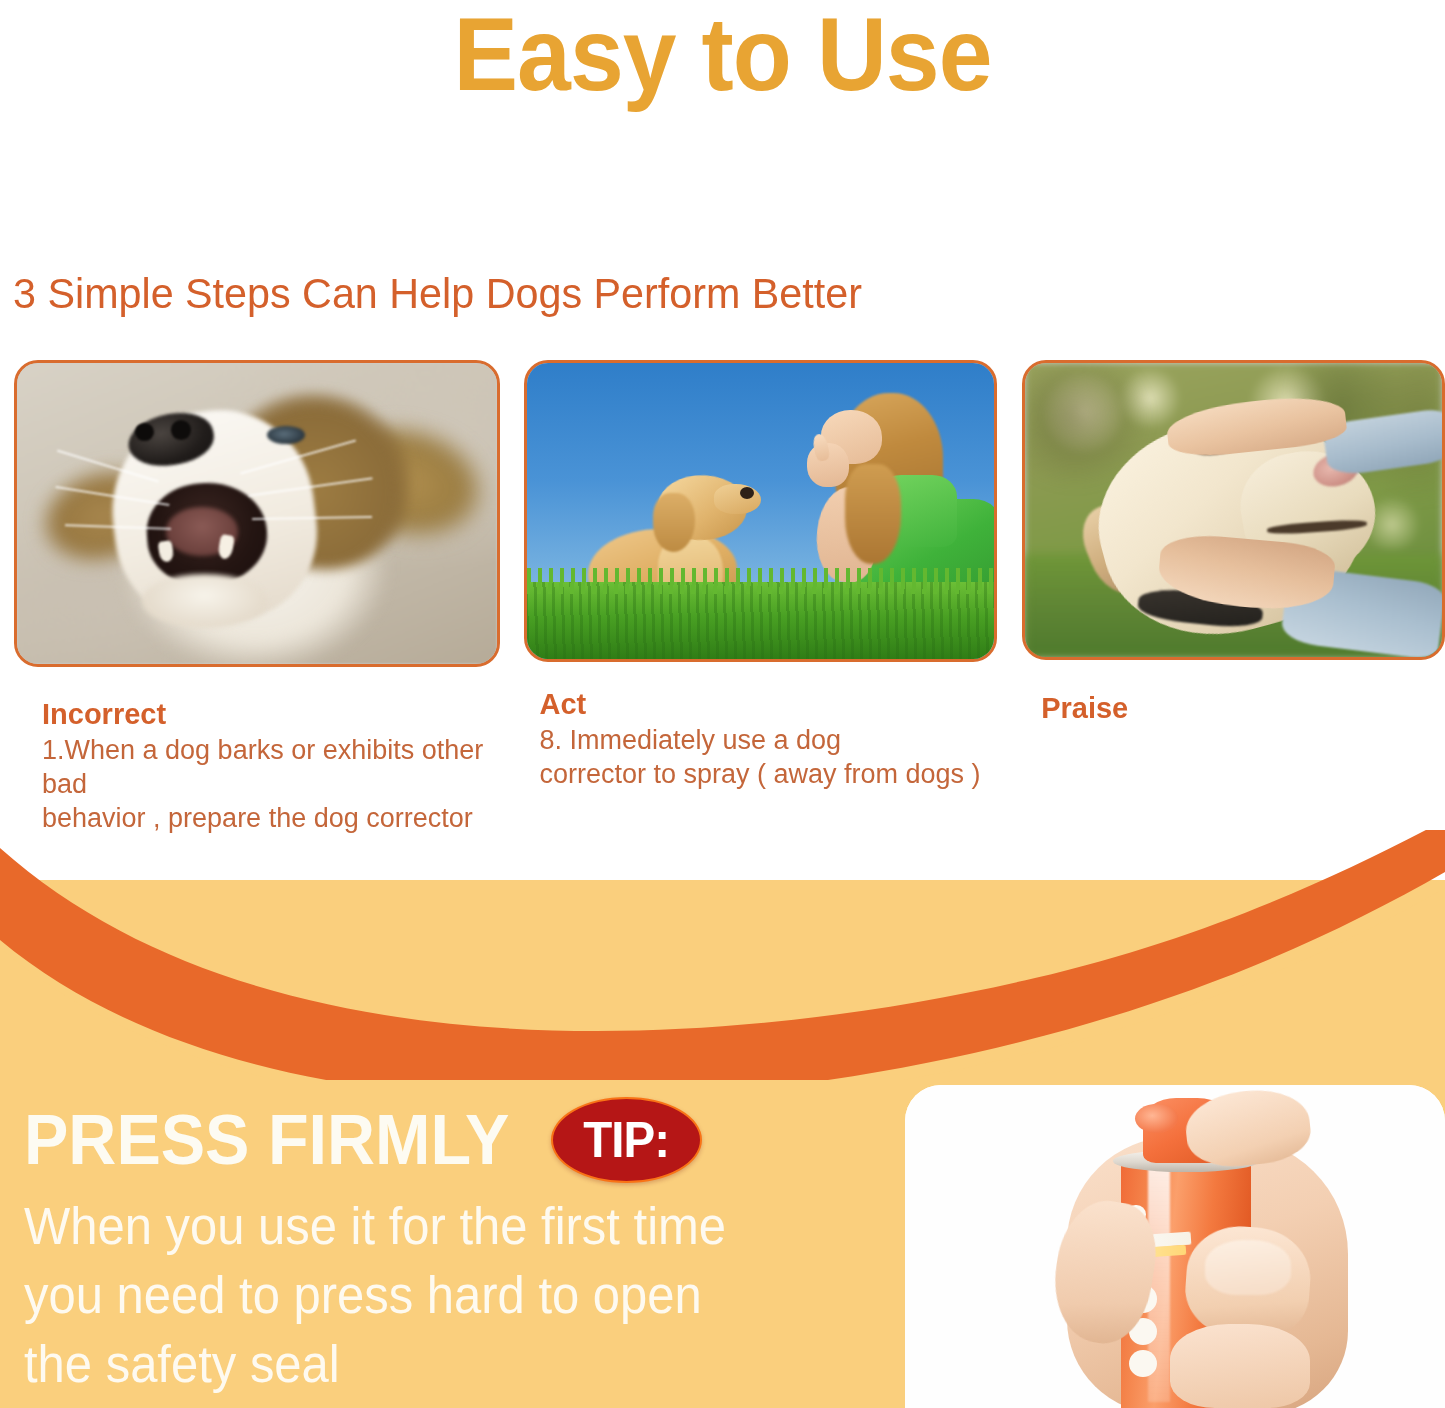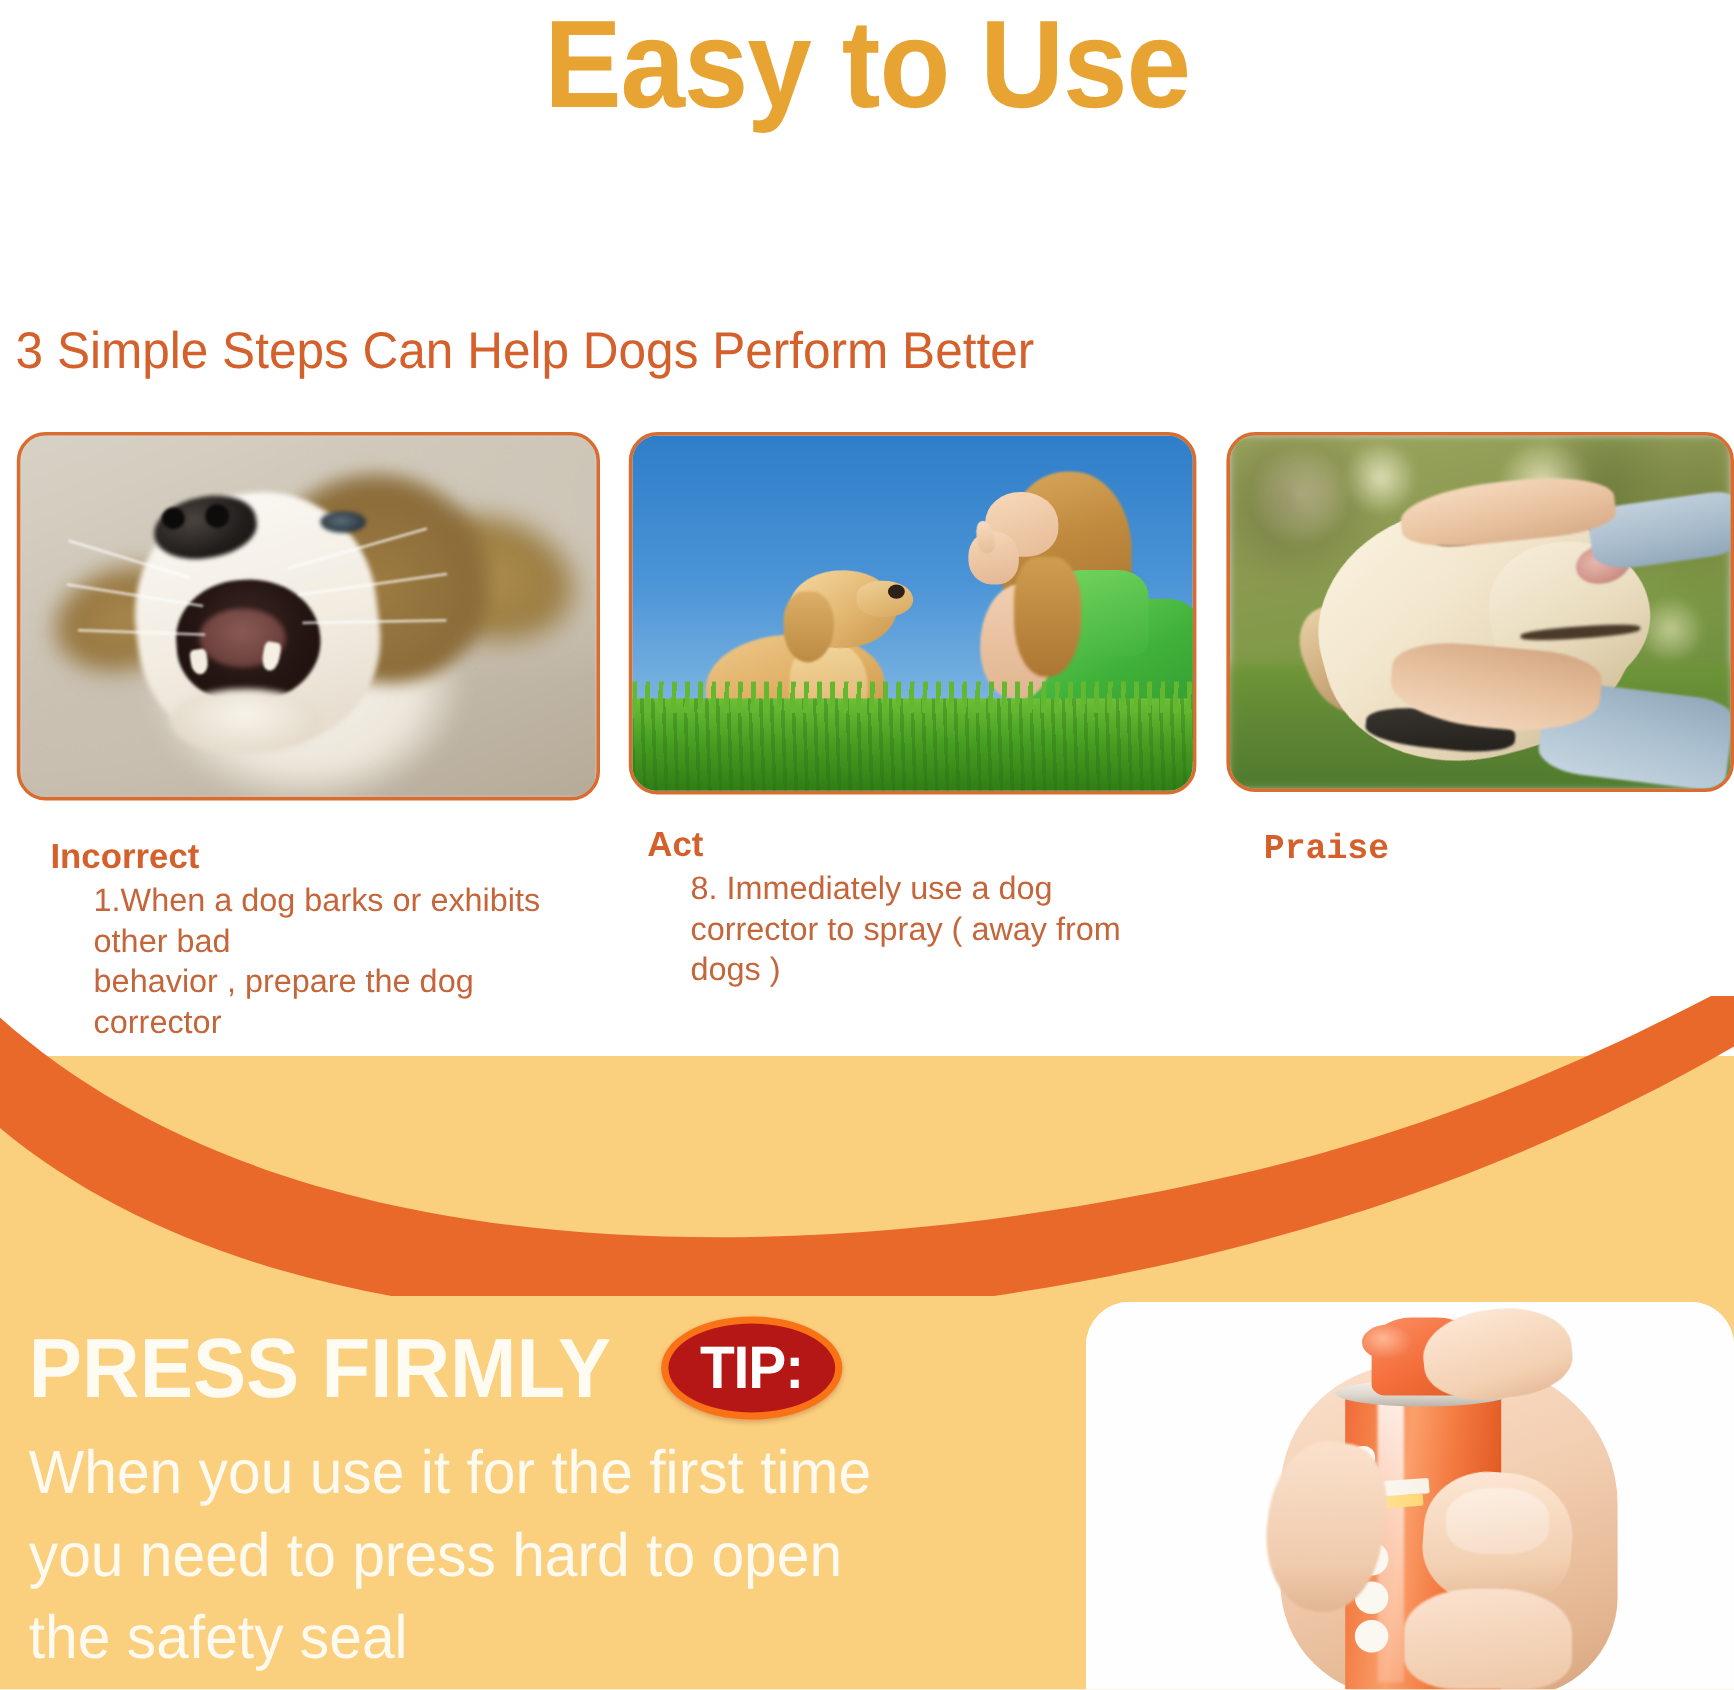--- a/index.html
+++ b/index.html
@@ -425,36 +425,35 @@
     background:linear-gradient(170deg,#3a352f 0%,#22201c 100%);
     border-radius:44% 46% 40% 38%;
     filter:blur(1.1px);
     transform:rotate(6deg);
   }
 
   
   .caption-block { position:absolute; left:0; }
   .step-col.col1 .caption-block { top:338px; left:28px; }
   .step-col.col2 .caption-block { top:328px; left:15px; }
-  .step-col.col3 .caption-block { top:332px; left:31px;font-family:Liberation Mono, monospace; }
+  .step-col.col3 .caption-block { top:332px; left:19px; }
 
   .step-heading {
     font-size:29px;
     line-height:32px;
     font-weight:bold;
     color:#D4602B;
     white-space:nowrap;
   }
   .step-text {
     margin-top:3px;
     font-size:27px;
     line-height:34px;
     color:#C4663A;
     white-space:pre-line;
-    margin-left:36px;
   }
 
   
   #wave-wrap {
     position:absolute; left:0; top:830px;
     width:1445px; height:250px;
     z-index:3;
     overflow:hidden;
   }
   #wave-svg { display:block; width:1445px; height:250px; }
@@ -488,21 +487,21 @@
     font-family:"Liberation Sans Narrow","Liberation Sans",sans-serif;
     transform:scaleX(0.95);
     transform-origin:left center;
     white-space:nowrap;
     letter-spacing:0px;
   }
   #tip-badge {
     margin-left:16px;
     width:151px; height:86px;
     background:#B51616;
-    border:6px solid #f97316;
+    border:2px solid #f97316;
     border-radius:50%;
     display:flex;
     align-items:center;
     justify-content:center;
     box-shadow:0 2px 4px rgba(120,20,20,0.25);
     flex:0 0 auto;
   }
   #tip-badge-label {
     color:#FFFFFF;
     font-size:50px;

